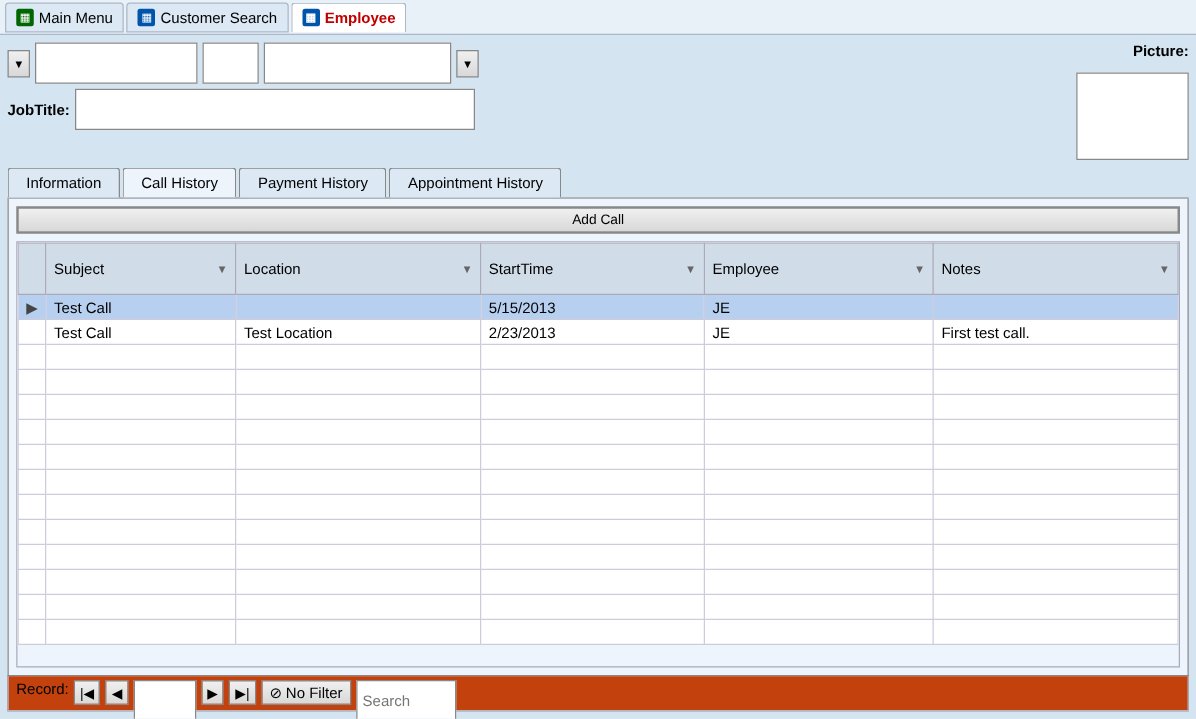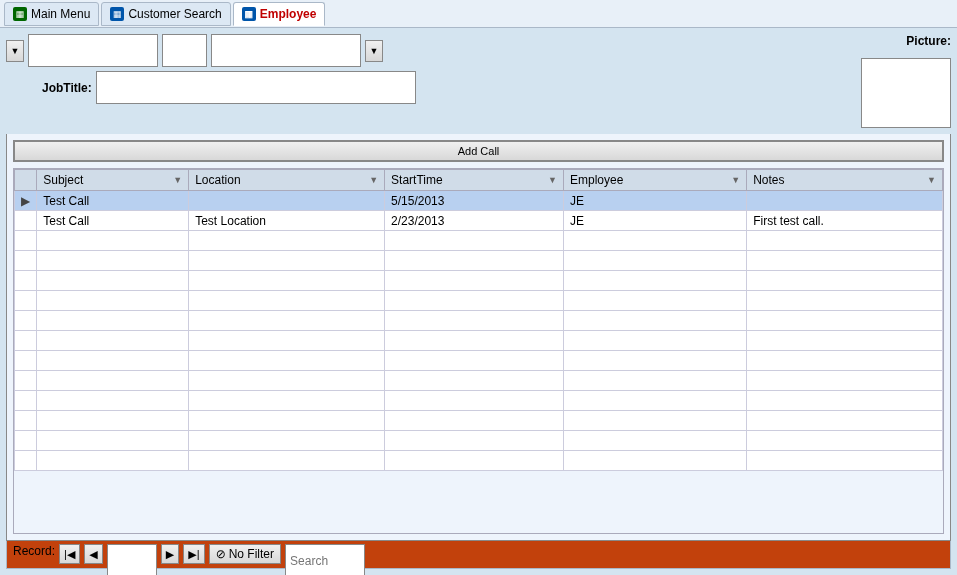--- a/index.html
+++ b/index.html
@@ -86,21 +86,21 @@
       display: inline-flex;
       align-items: center;
       justify-content: center;
       cursor: pointer;
       font-size: 9px;
     }
     .small-input { width: 45px; }
     .medium-input { width: 130px; }
     .large-input { width: 150px; }
     .jobtitle-input { width: 320px; }
-    label { font-weight: bold; white-space: nowrap; margin-left: 36px; }
+    label { font-weight: bold; white-space: nowrap; }
 
     
     .picture-box {
       display: flex;
       flex-direction: column;
       align-items: flex-end;
       min-width: 100px;
     }
     .picture-label { font-weight: bold; margin-bottom: 10px; }
     .picture-frame {
@@ -157,21 +157,21 @@
       font-size: 11px;
     }
     .data-table {
       width: 100%;
       border-collapse: collapse;
       background: white;
     }
     .data-table th {
       background: #d0dce8;
       border: 1px solid #aab;
-      padding: 3px 6px;
+      padding: 13px 6px;
       text-align: left;
       font-weight: normal;
       cursor: pointer;
       user-select: none;
     }
     .data-table th .col-header {
       display: flex; align-items: center; justify-content: space-between;
     }
     .data-table td {
       border: 1px solid #ccd;
@@ -266,20 +266,34 @@
         <input type="text" class="jobtitle-input" style="">
       </div>
     </div>
     <div class="picture-box">
       <span class="picture-label">Picture:</span>
       <div class="picture-frame"></div>
     </div>
   </div>
 
   <div class="tab-panel">
+    <div class="tab-headers">
+      <div class="tab-header">
+        <span>Information</span>
+      </div>
+      <div class="tab-header active">
+        <span>Call History</span>
+      </div>
+      <div class="tab-header">
+        <span>Payment History</span>
+      </div>
+      <div class="tab-header">
+        <span>Appointment History</span>
+      </div>
+    </div>
 
     <div class="tab-content">
       <button class="add-call-btn">Add Call</button>
 
       <div class="table-wrapper">
         <table class="data-table">
           <thead>
             <tr>
               <th style="width:14px;"></th>
               <th>

